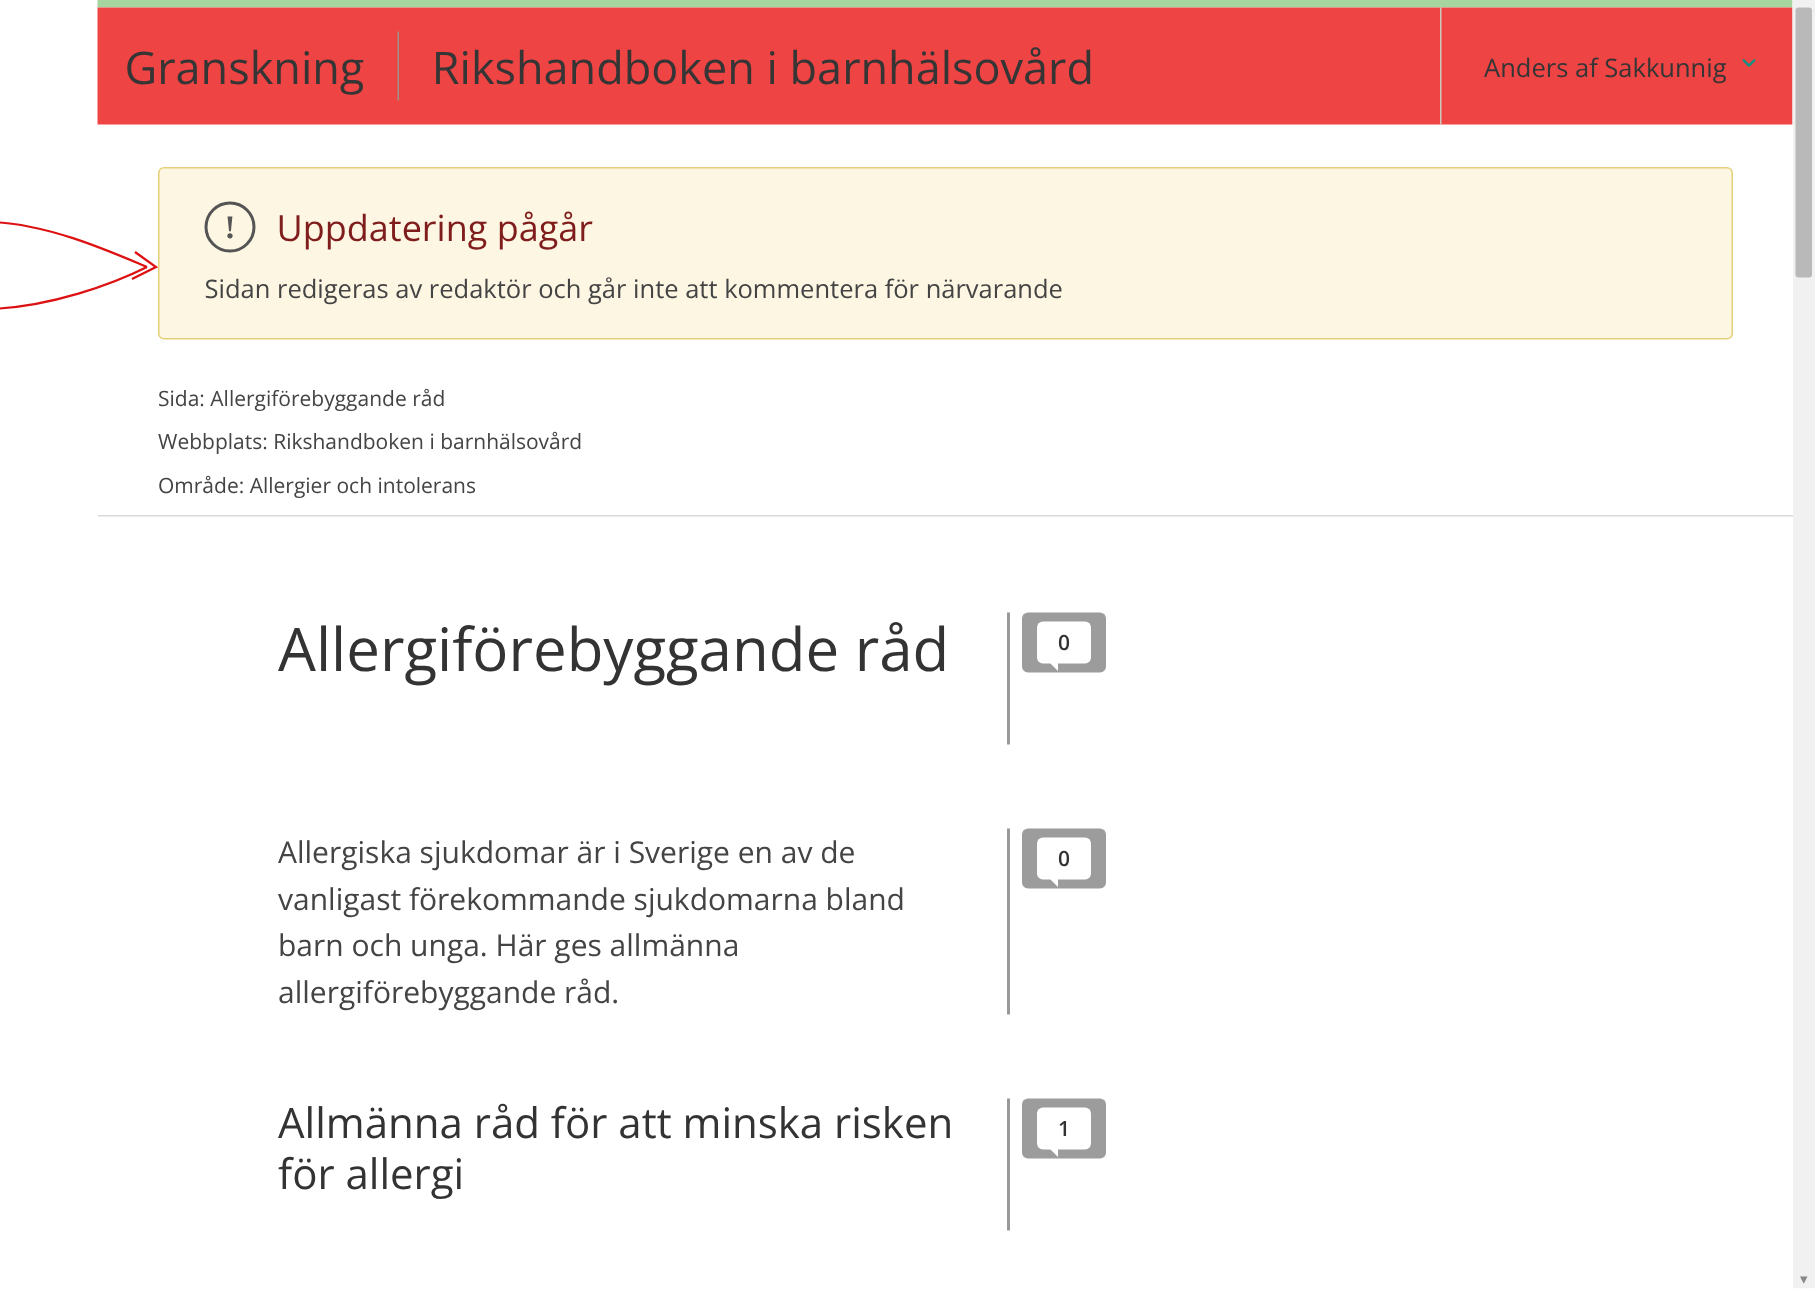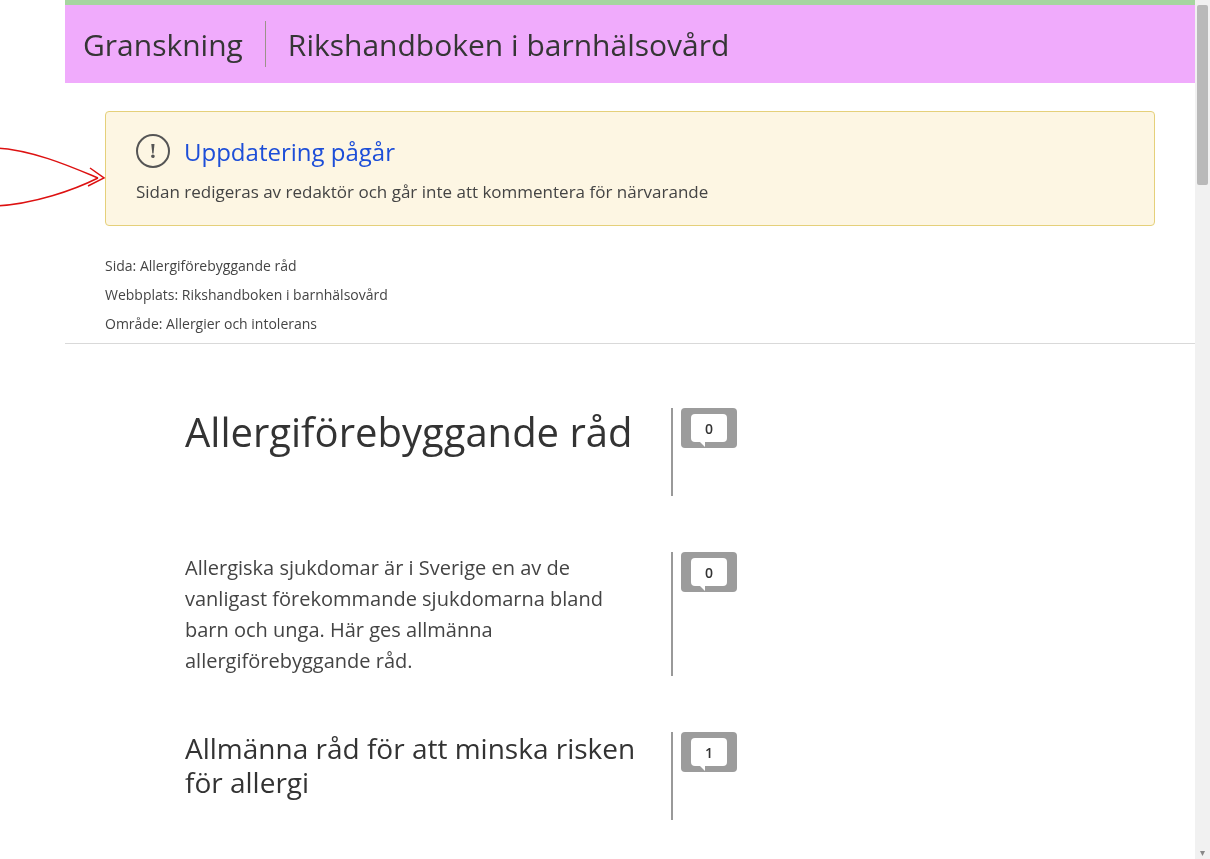--- a/index.html
+++ b/index.html
@@ -17,21 +17,21 @@
       overflow: hidden;
     }
     .top-bar {
       height: 5px;
       background: #a6d5a0;
       margin-left: 65px;
       margin-right: 15px;
     }
     .header {
       height: 78px;
-      background: #f0abfc;
+      background: #ef4444;
       margin-left: 65px;
       margin-right: 15px;
       display: flex;
       align-items: center;
       padding: 0 18px;
       position: relative;
     }
     .header-left {
       display: flex;
       align-items: center;
@@ -109,21 +109,21 @@
     .notice-icon span {
       font-size: 22px;
       font-weight: 600;
       color: #555;
       line-height: 1;
       font-family: Georgia, serif;
     }
     .notice-title {
       font-size: 24px;
       font-weight: 400;
-      color: #1d4ed8;
+      color: #7f1d1d;
     }
     .notice-text {
       font-size: 17px;
       color: #444;
     }
 
     .meta {
       margin: 30px 40px 0 40px;
       font-size: 14px;
       color: #444;
@@ -255,20 +255,28 @@
 <div class="viewport">
 
   <div class="top-bar"></div>
 
   <div class="header">
     <div class="header-left">
       <div class="header-title">Granskning</div>
       <div class="header-divider"></div>
       <div class="header-subtitle">Rikshandboken i barnhälsovård</div>
     </div>
+    <div class="header-right">
+      <span class="user-name">Anders af Sakkunnig</span>
+      <span class="chevron">
+        <svg width="14" height="14" viewBox="0 0 24 24" fill="none" stroke="#1b8e7e" stroke-width="3" stroke-linecap="round" stroke-linejoin="round">
+            <polyline points="6 9 12 15 18 9"></polyline>
+          </svg>
+      </span>
+    </div>
   </div>
 
   <div class="main-area">
 
     <div class="notice">
       <div class="notice-head">
         <span class="notice-icon">
             <span>!</span>
           </span>
         <span class="notice-title">Uppdatering pågår</span>

